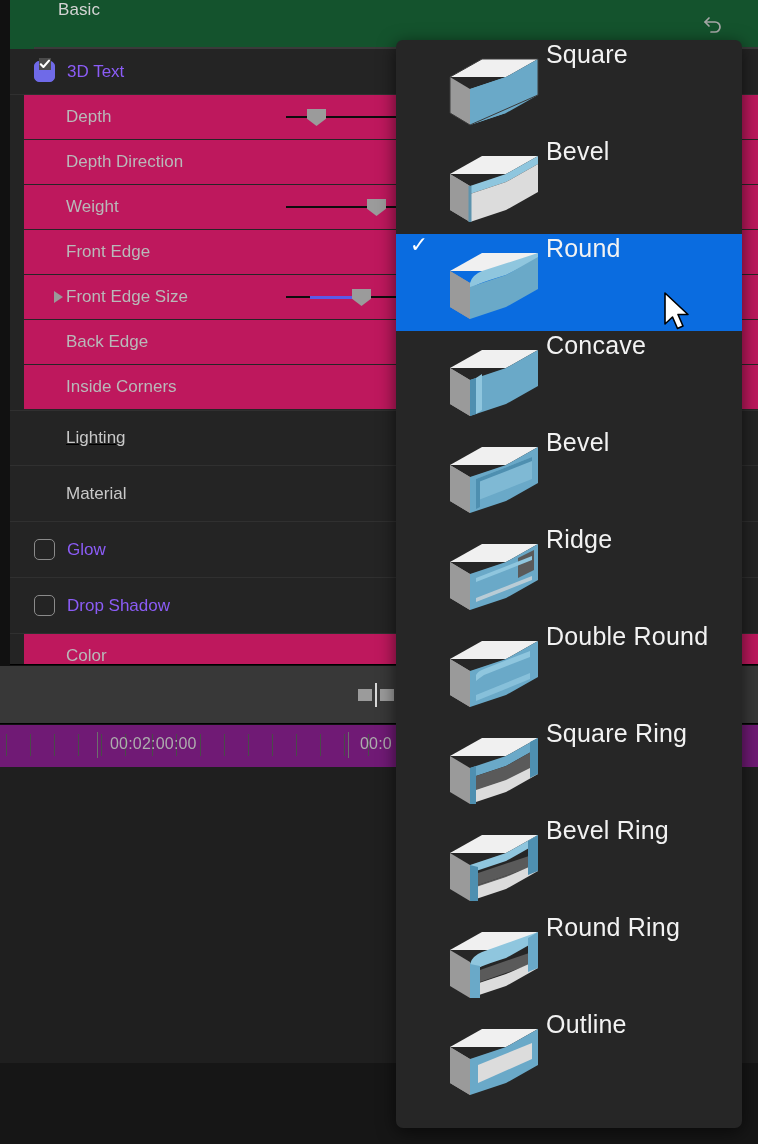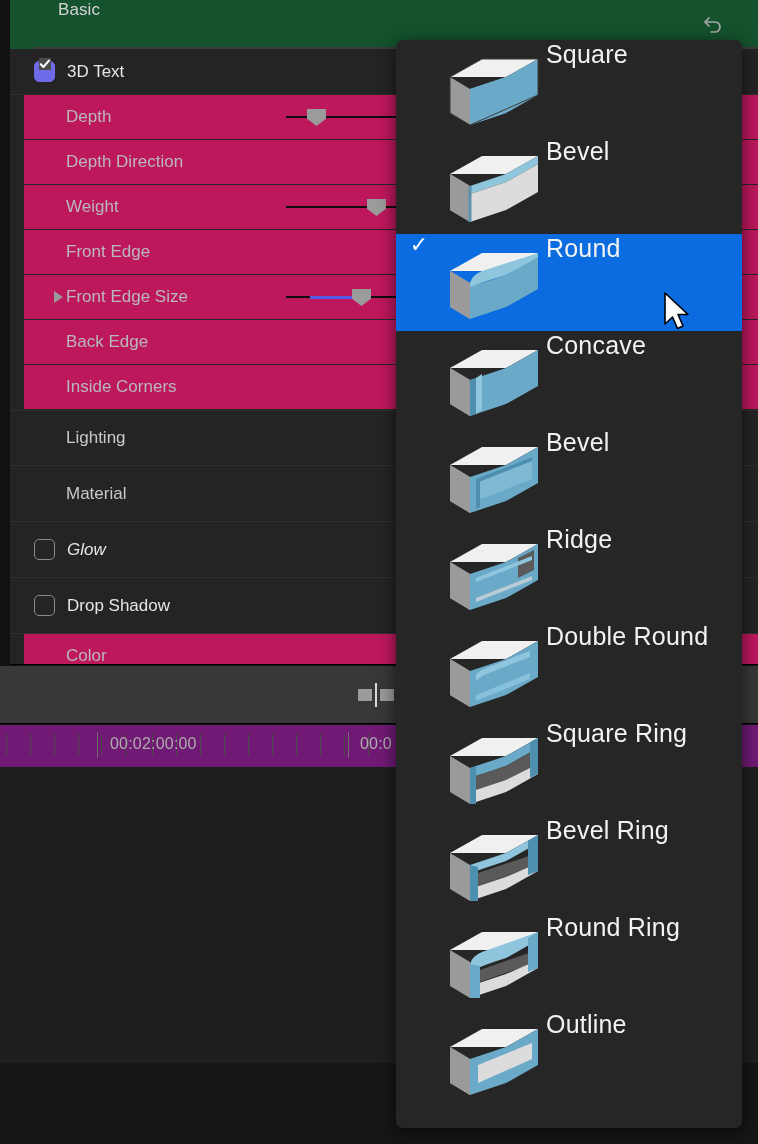--- a/index.html
+++ b/index.html
@@ -70,21 +70,21 @@
   }
   .row.grouptop { border-top: 1px solid #303030; }
 
   .row-label {
     font-size: 17px;
     color: #c9c9c9;
     white-space: nowrap;
   }
   .row.inset .row-label { margin-left: 42px; color: #b9b9b9; }
   .row.plain .row-label { margin-left: 56px; }
-  .row.check .row-label { margin-left: 12px; color: #e5e5e5; }
+  .row.check .row-label { margin-left: 12px; color: #8b5cf6; }
 
   .row.check {
     padding-left: 24px;
     background: #242424;
     border-bottom: 1px solid #303030;
   }
 
   
   .cbox {
     width: 21px; height: 21px;
@@ -305,29 +305,29 @@
     </div>
 
     <div class="row inset">
       <span class="row-label">Back Edge</span>
     </div>
 
     <div class="row inset">
       <span class="row-label">Inside Corners</span>
     </div>
 
-    <div class="row plain grouptop" style="height:56px;">
+    <div class="row plain grouptop" style="height:56px;text-decoration:underline;">
       <span class="row-label">Lighting</span>
     </div>
 
     <div class="row plain" style="height:56px;align-items:center;">
       <span class="row-label">Material</span>
     </div>
 
-    <div class="row check" style="height:56px;font-style:italic;">
+    <div class="row check" style="height:56px;">
       <div class="cbox">
         
       </div>
       <span class="row-label">Glow</span>
     </div>
 
     <div class="row check" style="height:56px;">
       <div class="cbox">
         
       </div>

